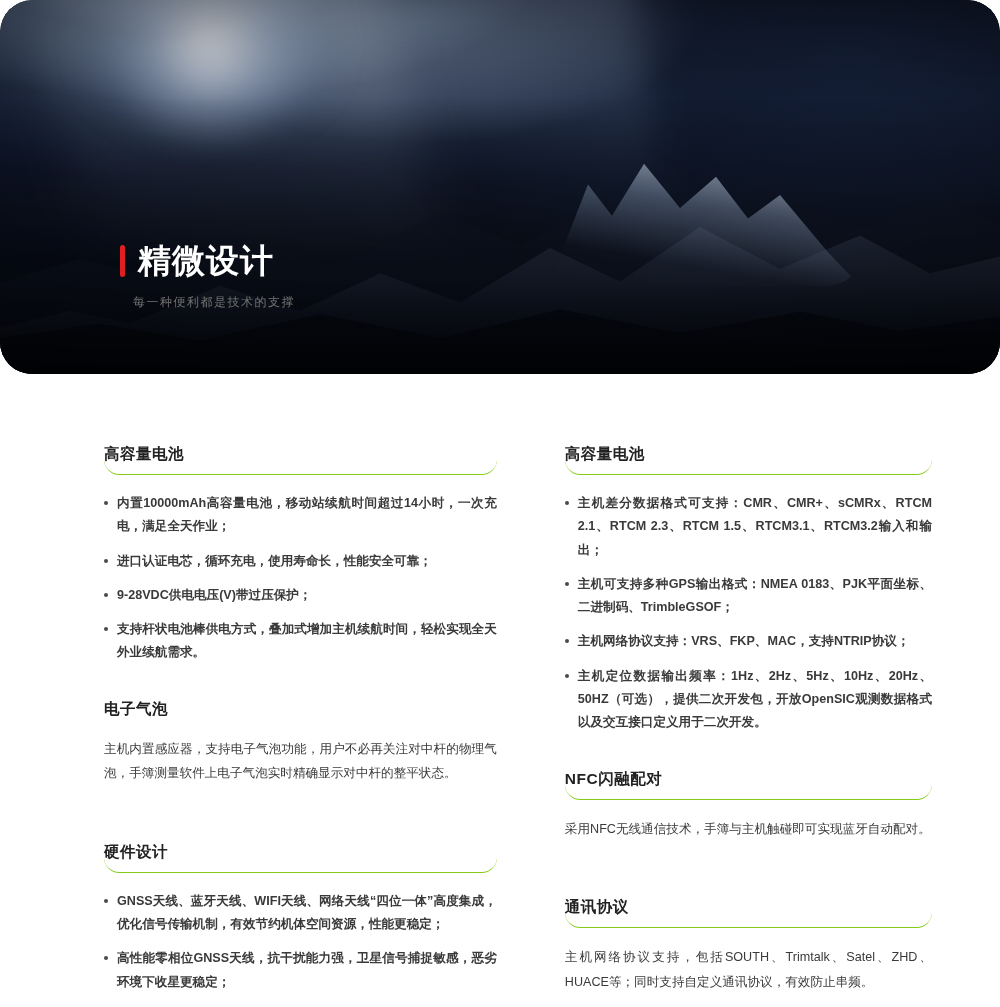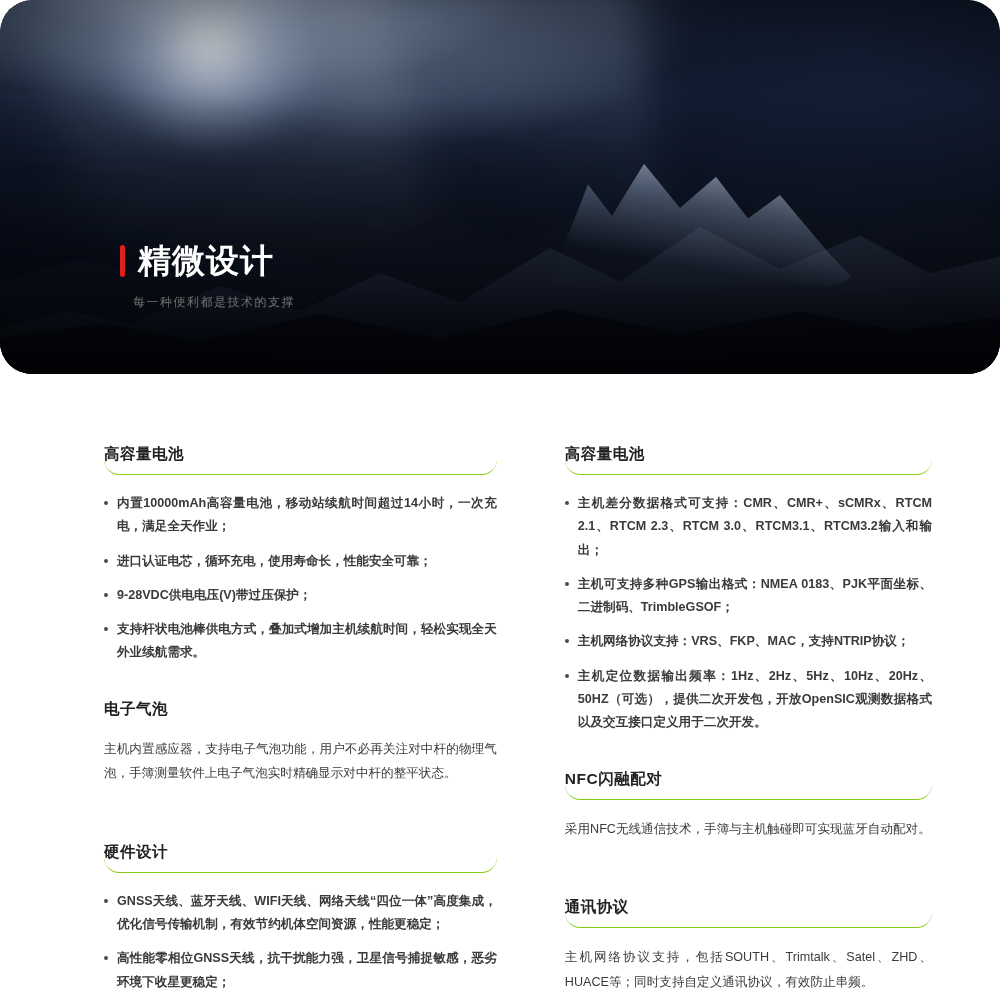--- a/index.html
+++ b/index.html
@@ -245,21 +245,21 @@
         </ul>
       </div>
 
     </div>
 
     <div class="col-right">
 
       <div class="block">
         <h3 class="sec-title">高容量电池</h3>
         <ul class="items justify">
-          <li>主机差分数据格式可支持：CMR、CMR+、sCMRx、RTCM 2.1、RTCM 2.3、RTCM 3.0、RTCM3.1、RTCM3.2输入和输出；</li>
+          <li>主机差分数据格式可支持：CMR、CMR+、sCMRx、RTCM 2.1、RTCM 2.3、RTCM 1.5、RTCM3.1、RTCM3.2输入和输出；</li>
           <li>主机可支持多种GPS输出格式：NMEA 0183、PJK平面坐标、二进制码、TrimbleGSOF；</li>
           <li>主机网络协议支持：VRS、FKP、MAC，支持NTRIP协议；</li>
           <li>主机定位数据输出频率：1Hz、2Hz、5Hz、10Hz、20Hz、50HZ（可选），提供二次开发包，开放OpenSIC观测数据格式以及交互接口定义用于二次开发。</li>
         </ul>
       </div>
 
       <div class="block">
         <h3 class="sec-title">NFC闪融配对</h3>
         <p class="para">采用NFC无线通信技术，手簿与主机触碰即可实现蓝牙自动配对。</p>
       </div>

